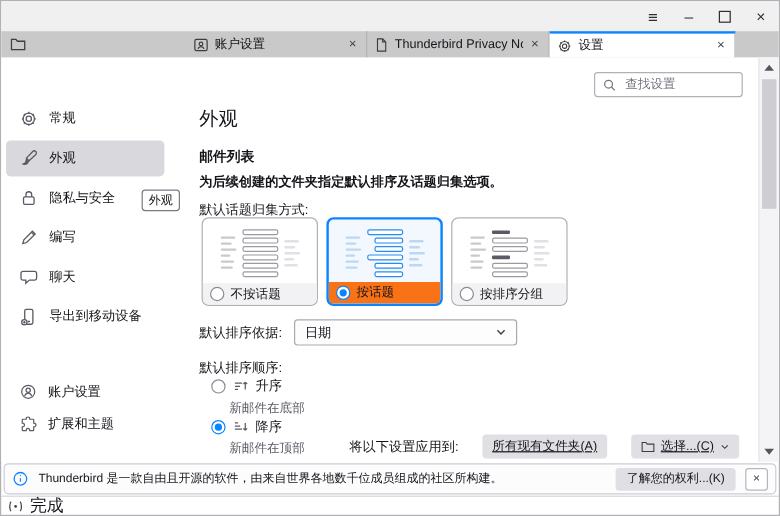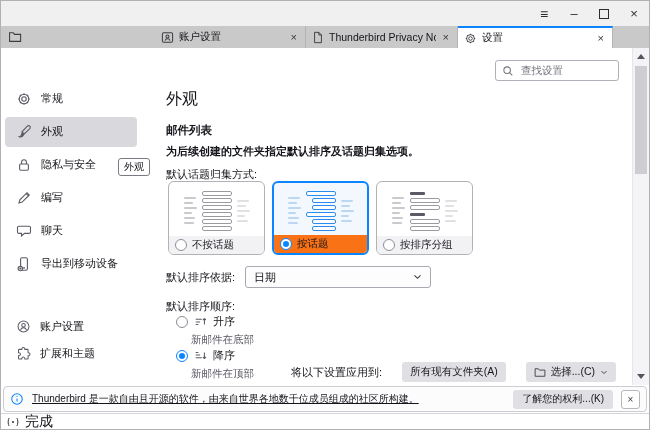--- a/index.html
+++ b/index.html
@@ -78,32 +78,32 @@
   .select{width:186px;height:22px;box-sizing:border-box;border:1px solid #a9a9b1;border-radius:3px;background:#fdfdfe;
           display:flex;align-items:center;justify-content:space-between;padding:0 8px;}
   .order-label{position:absolute;left:25px;top:251px;}
   .opt-row{position:absolute;left:35px;display:flex;align-items:center;gap:6px;}
   .opt-asc{top:266px}.opt-desc{top:300px}
   .opt-sub{position:absolute;left:50px;font-size:10.5px;color:#5b5b66;font-family:Liberation Serif, serif;}
   .sub-asc{top:285px}.sub-desc{top:319px}
 
   .apply-row{position:absolute;right:16px;bottom:3px;display:flex;align-items:center;gap:20px;}
   .gbtn{height:20px;background:#e0e0e4;border-radius:3px;display:flex;align-items:center;gap:5px;
-        padding:0 8px;font-size:10.5px;}
+        padding:0 8px;font-size:10.5px;text-decoration:underline;}
 
   .vscroll{width:16px;flex:none;background:#f4f4f6;border-left:1px solid #e6e6e9;position:relative;}
   .varr{position:absolute;left:4px;width:0;height:0;border-left:4px solid transparent;border-right:4px solid transparent;}
   .varr.up{top:6px;border-bottom:5px solid #55555e;}
   .varr.down{bottom:6px;border-top:5px solid #55555e;}
   .vthumb{position:absolute;left:2px;top:18px;width:12px;height:108px;background:#cdcdd2;}
 
   
   .notifbar{height:26px;flex:none;margin:1px 2px;border:1px solid #ccccd3;border-radius:4px;background:#fcfcfd;
             display:flex;align-items:center;gap:8px;padding:0 6px;box-sizing:border-box;}
-  .notif-text{flex:1;font-size:10px;white-space:nowrap;overflow:hidden;text-decoration:underline;}
+  .notif-text{flex:1;font-size:10px;white-space:nowrap;overflow:hidden;}
   .notif-btn{height:19px;background:#e0e0e4;border-radius:3px;padding:0 9px;display:flex;align-items:center;font-size:10px;}
   .notif-close{width:19px;height:19px;box-sizing:border-box;border:1px solid #b6b6bd;border-radius:3px;background:#fff;
                display:flex;align-items:center;justify-content:center;font-size:10px;color:#3c3c41;}
   .statusbar{height:15px;flex:none;border-top:1px solid #d6d6da;display:flex;align-items:center;gap:6px;
              padding:0 6px;font-size:14px;}
 </style>
 </head>
 <body>
 
 <div class="win">

